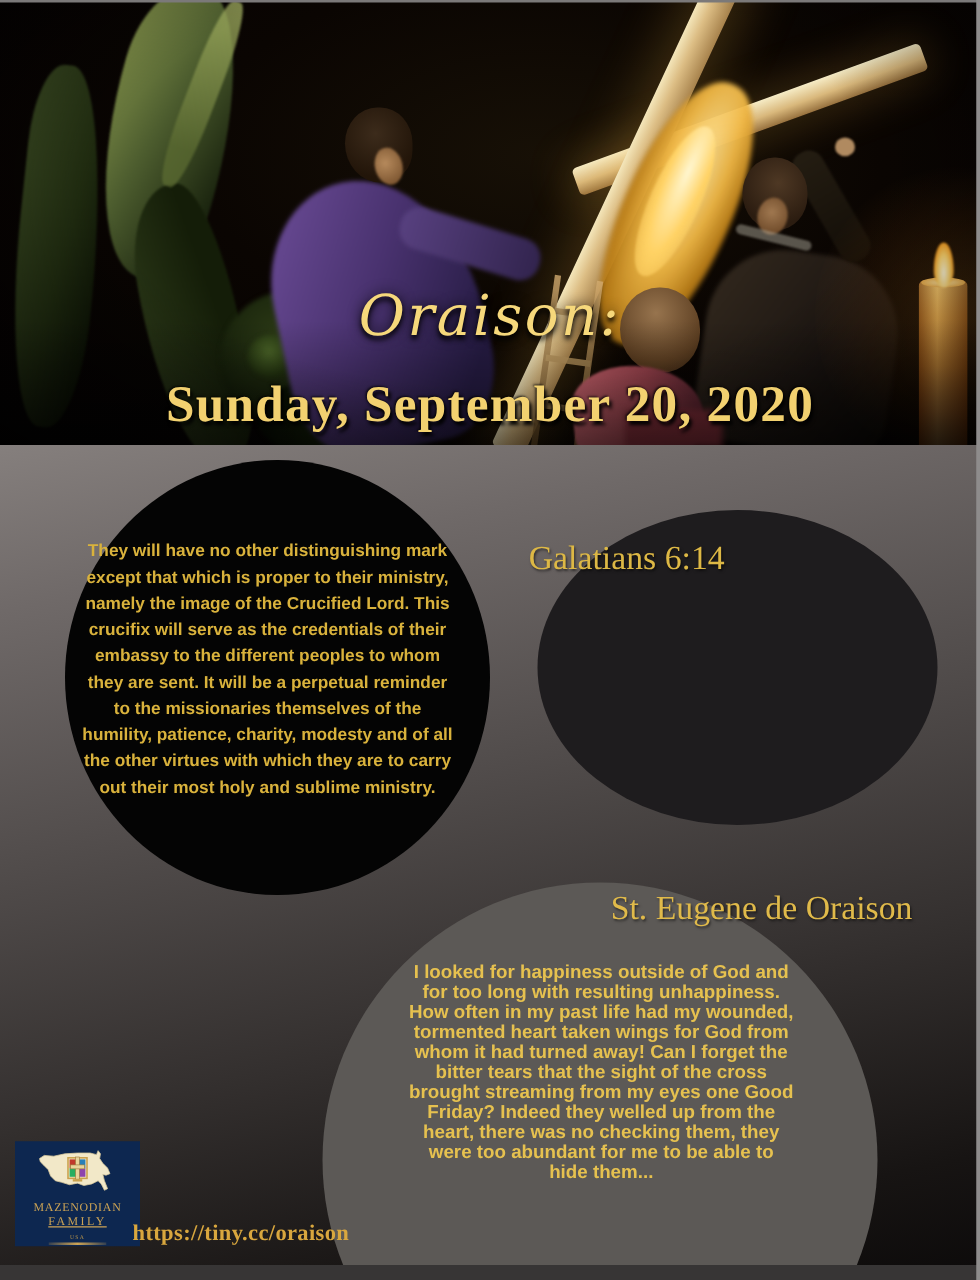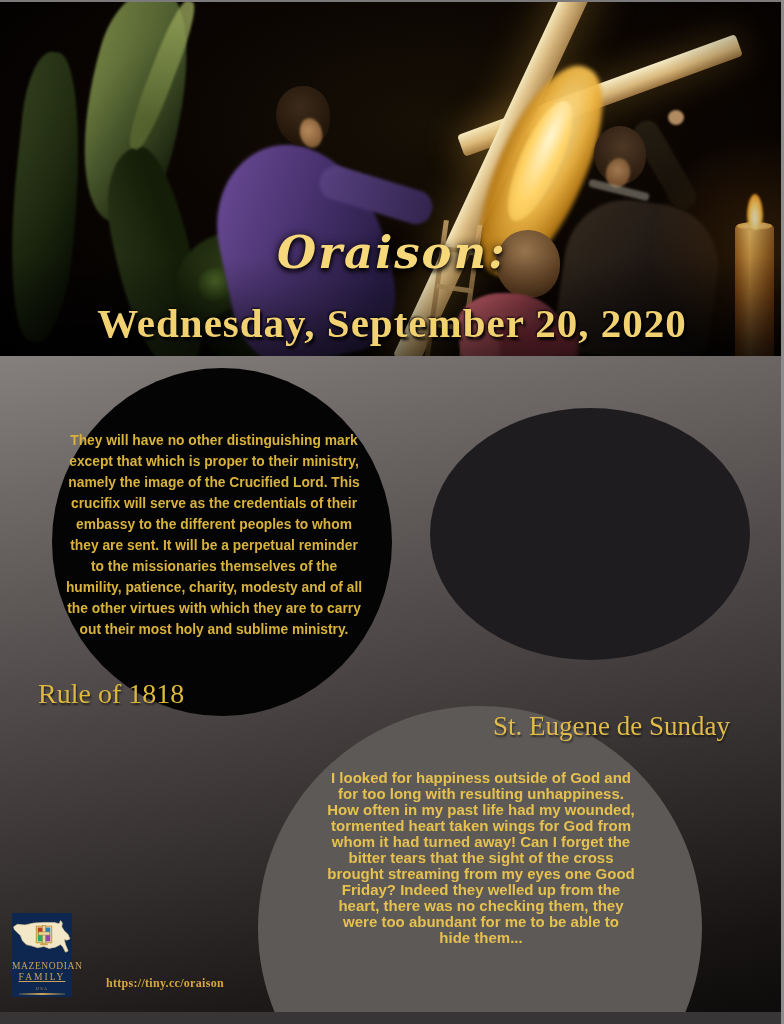--- a/index.html
+++ b/index.html
@@ -38,42 +38,42 @@
   .rman-head{left:594px;top:126px;width:52px;height:58px;background:radial-gradient(circle at 55% 35%,#4e3824 0%,#2b1c10 70%);border-radius:50% 50% 48% 52%;}
   .rman-face{left:606px;top:158px;width:24px;height:30px;transform:rotate(12deg);background:radial-gradient(circle at 45% 40%,#a07850,#6a4626 85%);border-radius:50%;filter:blur(1px);}
   .rman-collar{left:588px;top:186px;width:62px;height:8px;transform:rotate(14deg);background:#b9b5a6;opacity:.45;filter:blur(1px);border-radius:4px;}
   .rman-arm{left:652px;top:116px;width:26px;height:98px;transform:rotate(-30deg);background:linear-gradient(180deg,#241d12,#120d07);border-radius:12px;filter:blur(1px);}
   .rman-hand{left:668px;top:110px;width:16px;height:15px;background:#b08a60;border-radius:50%;filter:blur(1px);}
   .candle-glow{left:652px;top:132px;width:230px;height:240px;background:radial-gradient(circle,rgba(255,165,50,.20) 0%,rgba(255,140,30,.08) 45%,rgba(0,0,0,0) 72%);border-radius:50%;}
   .candle-wax{left:735px;top:224px;width:39px;height:132px;border-radius:5px 5px 0 0;background:linear-gradient(90deg,rgba(110,50,8,.55) 0%,rgba(255,225,140,.30) 38%,rgba(100,45,6,.6) 100%),linear-gradient(180deg,#f7c466 0%,#efa53f 22%,#d67f23 52%,#8f4a14 80%,#411f07 100%);}
   .candle-rim{left:737px;top:222px;width:35px;height:8px;background:radial-gradient(ellipse,#ffe9a8,#e8a640 80%);border-radius:50%;}
   .flame{left:747px;top:194px;width:16px;height:36px;background:radial-gradient(ellipse at 50% 68%,#fff8da 0%,#ffd66e 42%,#f79c1e 72%,rgba(220,110,10,0) 100%);border-radius:50% 50% 50% 50%/62% 62% 38% 38%;filter:blur(1px);}
   .photo-vignette{left:0;top:0;width:784px;height:356px;background:radial-gradient(ellipse at 50% 40%,rgba(0,0,0,0) 55%,rgba(0,0,0,.55) 100%),linear-gradient(180deg,rgba(0,0,0,0) 72%,rgba(0,0,0,.45) 100%);}
-  .title-script{left:0;top:226px;width:784px;text-align:center;font-family:"DejaVu Serif",serif;font-style:italic;font-weight:bold;font-size:45px;color:#f6d87b;text-shadow:0 3px 4px rgba(0,0,0,.95),0 0 10px rgba(0,0,0,.8);letter-spacing:2px;}
+  .title-script{left:0;top:226px;width:784px;text-align:center;font-family:"DejaVu Serif",serif;font-style:italic;font-weight:normal;font-size:45px;color:#f6d87b;text-shadow:0 3px 4px rgba(0,0,0,.95),0 0 10px rgba(0,0,0,.8);letter-spacing:2px;}
   .title-date{left:0;top:299px;width:784px;text-align:center;font-family:"Liberation Serif",serif;font-weight:bold;font-size:41px;color:#f2d170;text-shadow:2px 3px 3px rgba(0,0,0,.95),-1px -1px 2px rgba(0,0,0,.8);letter-spacing:1px;}
 
   
   .body-bg{position:absolute;left:0;top:356px;width:784px;height:668px;background:linear-gradient(168deg,#857f7d 0%,#6f6968 16%,#524d4c 40%,#332f2e 66%,#171413 88%,#0c0a0a 100%);overflow:hidden;}
   .circle-rule{position:absolute;left:52px;top:12px;width:340px;height:348px;background:#040404;border-radius:50%;}
   .quote{font-family:Liberation Sans, sans-serif;font-weight:bold;text-align:center;color:#d9b23c;}
   .rule-quote{left:62px;top:74px;width:304px;font-size:13.8px;line-height:21px;}
   .rule-label{left:38px;top:322px;font-size:28px;color:#dcb83f;text-shadow:1px 2px 2px rgba(0,0,0,.6);}
   .ellipse-gal{position:absolute;left:430px;top:52px;width:320px;height:252px;background:#1e1c1e;border-radius:50%;}
   .gal-heading{left:423px;top:75px;font-size:27px;color:#ddb845;text-shadow:1px 2px 2px rgba(0,0,0,.55);}
   .gal-quote{left:446px;top:131px;width:292px;font-size:15px;line-height:21px;}
   .circle-eug{position:absolute;left:258px;top:350px;width:444px;height:444px;background:radial-gradient(circle at 42% 38%,#615e5b 0%,#5a5754 60%,#535api 100%);background-color:#5c5956;border-radius:50%;}
   .eug-heading{left:400px;top:355px;width:330px;text-align:right;font-size:27px;color:#e0ba4a;text-shadow:1px 2px 2px rgba(0,0,0,.5);}
   .eug-quote{left:326px;top:414px;width:310px;font-size:15px;line-height:16px;color:#e6c14f;}
-  .logo{position:absolute;left:12px;top:557px;width:60px;height:84px;background:#0d2750;text-align:center;}
+  .logo{position:absolute;left:12px;top:557px;width:100px;height:84px;background:#0d2750;text-align:center;}
   .logo-map{margin-top:5px;width:64px;height:38px;}
   .logo-l1{font-size:9.5px;letter-spacing:.6px;color:#cda455;line-height:11px;margin-top:1px;}
   .logo-l2{font-size:9.5px;letter-spacing:2px;color:#cda455;line-height:11px;text-decoration:underline;}
   .logo-l3{font-size:4.5px;letter-spacing:1px;color:#b6924a;line-height:7px;margin-top:2px;}
   .logo-rule{margin:1px auto 0;width:46px;height:2px;background:linear-gradient(90deg,rgba(205,164,85,.2),#cda455,rgba(205,164,85,.2));}
-  .url{left:106px;top:620px;font-size:12px;font-weight:bold;color:#d9a73e;text-decoration:none;letter-spacing:.3px;cursor:pointer;}
+  .url{left:106px;top:620px;font-size:18px;font-weight:bold;color:#d9a73e;text-decoration:none;letter-spacing:.3px;cursor:pointer;}
   .footer-strip{position:absolute;left:0;top:656px;width:784px;height:12px;background:#373535;}
   
   .edge-top{left:0;top:0;width:784px;height:2px;background:#7b7979;z-index:50;}
   .edge-right{left:781px;top:0;width:3px;height:1024px;background:#8e8c8c;z-index:50;}
 </style>
 </head>
 <body>
 
 <div class="page">
 
@@ -117,33 +117,33 @@
     <div class="abs child-red"></div>
 
     <div class="abs candle-glow"></div>
     <div class="abs candle-wax"></div>
     <div class="abs candle-rim"></div>
     <div class="abs flame"></div>
 
     <div class="abs photo-vignette"></div>
 
     <div class="abs title-script">Oraison:</div>
-    <div class="abs title-date">Wednesday, September 20, 2020</div>
+    <div class="abs title-date">Sunday, September 20, 2020</div>
   </div>
 
   <div class="body-bg">
 
     <div class="circle-rule"></div>
     <div class="abs quote rule-quote">They will have no other distinguishing mark except that which is proper to their ministry, namely the image of the Crucified Lord. This crucifix will serve as the credentials of their embassy to the different peoples to whom they are sent. It will be a perpetual reminder to the missionaries themselves of the humility, patience, charity, modesty and of all the other virtues with which they are to carry out their most holy and sublime ministry.</div>
-    <div class="abs rule-label">Rule of 1818</div>
 
     <div class="ellipse-gal"></div>
+    <div class="abs gal-heading">Galatians 6:14</div>
 
     <div class="circle-eug"></div>
-    <div class="abs eug-heading">St. Eugene de Sunday</div>
+    <div class="abs eug-heading">St. Eugene de Oraison</div>
     <div class="abs quote eug-quote">I looked for happiness outside of God and for too long with resulting unhappiness. How often in my past life had my wounded, tormented heart taken wings for God from whom it had turned away! Can I forget the bitter tears that the sight of the cross brought streaming from my eyes one Good Friday? Indeed they welled up from the heart, there was no checking them, they were too abundant for me to be able to hide them...</div>
 
     <div class="logo">
       <svg class="logo-map" viewBox="0 0 100 60" xmlns="http://www.w3.org/2000/svg">
         <path d="M2,14 L8,10 L20,11 L34,8 L50,7 L66,7 L74,9 L76,4 L79,8 L78,14 L82,20 L88,26 L91,33 L86,35 L82,34 L84,42 L88,52 L84,54 L80,46 L76,42 L68,46 L58,48 L50,45 L40,47 L30,44 L22,42 L16,36 L13,28 L7,22 L3,18 Z" fill="#f2e8c8" stroke="#d8c89c" stroke-width="1"></path>
         <g>
           <rect x="40" y="15" width="9" height="11" fill="#c0392b"></rect>
           <rect x="51" y="15" width="9" height="11" fill="#2980b9"></rect>
           <rect x="40" y="26" width="9" height="11" fill="#27ae60"></rect>
           <rect x="51" y="26" width="9" height="11" fill="#8e44ad"></rect>

